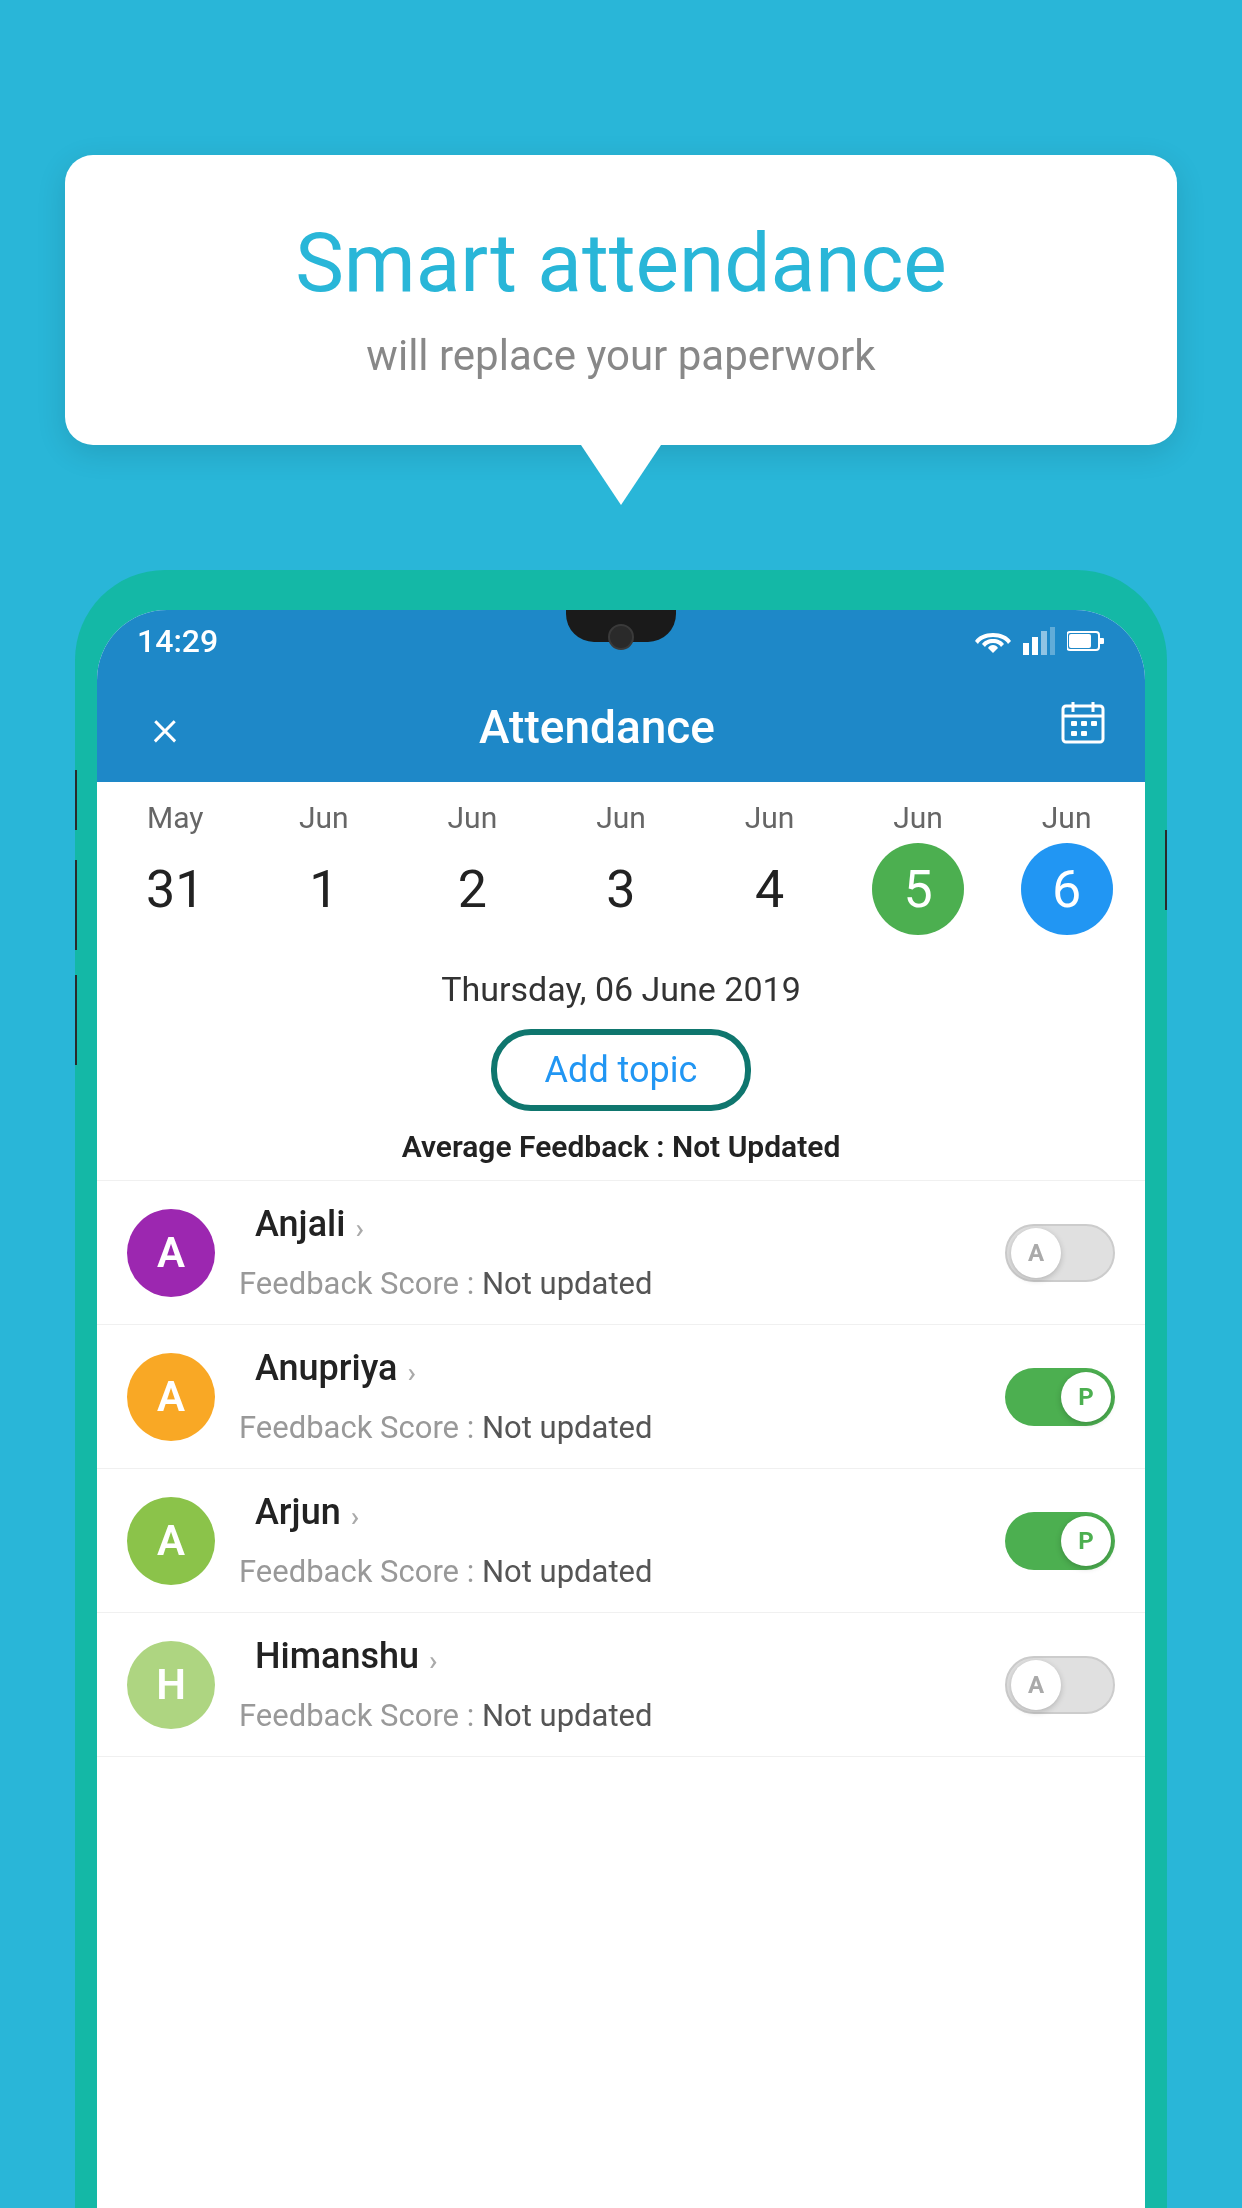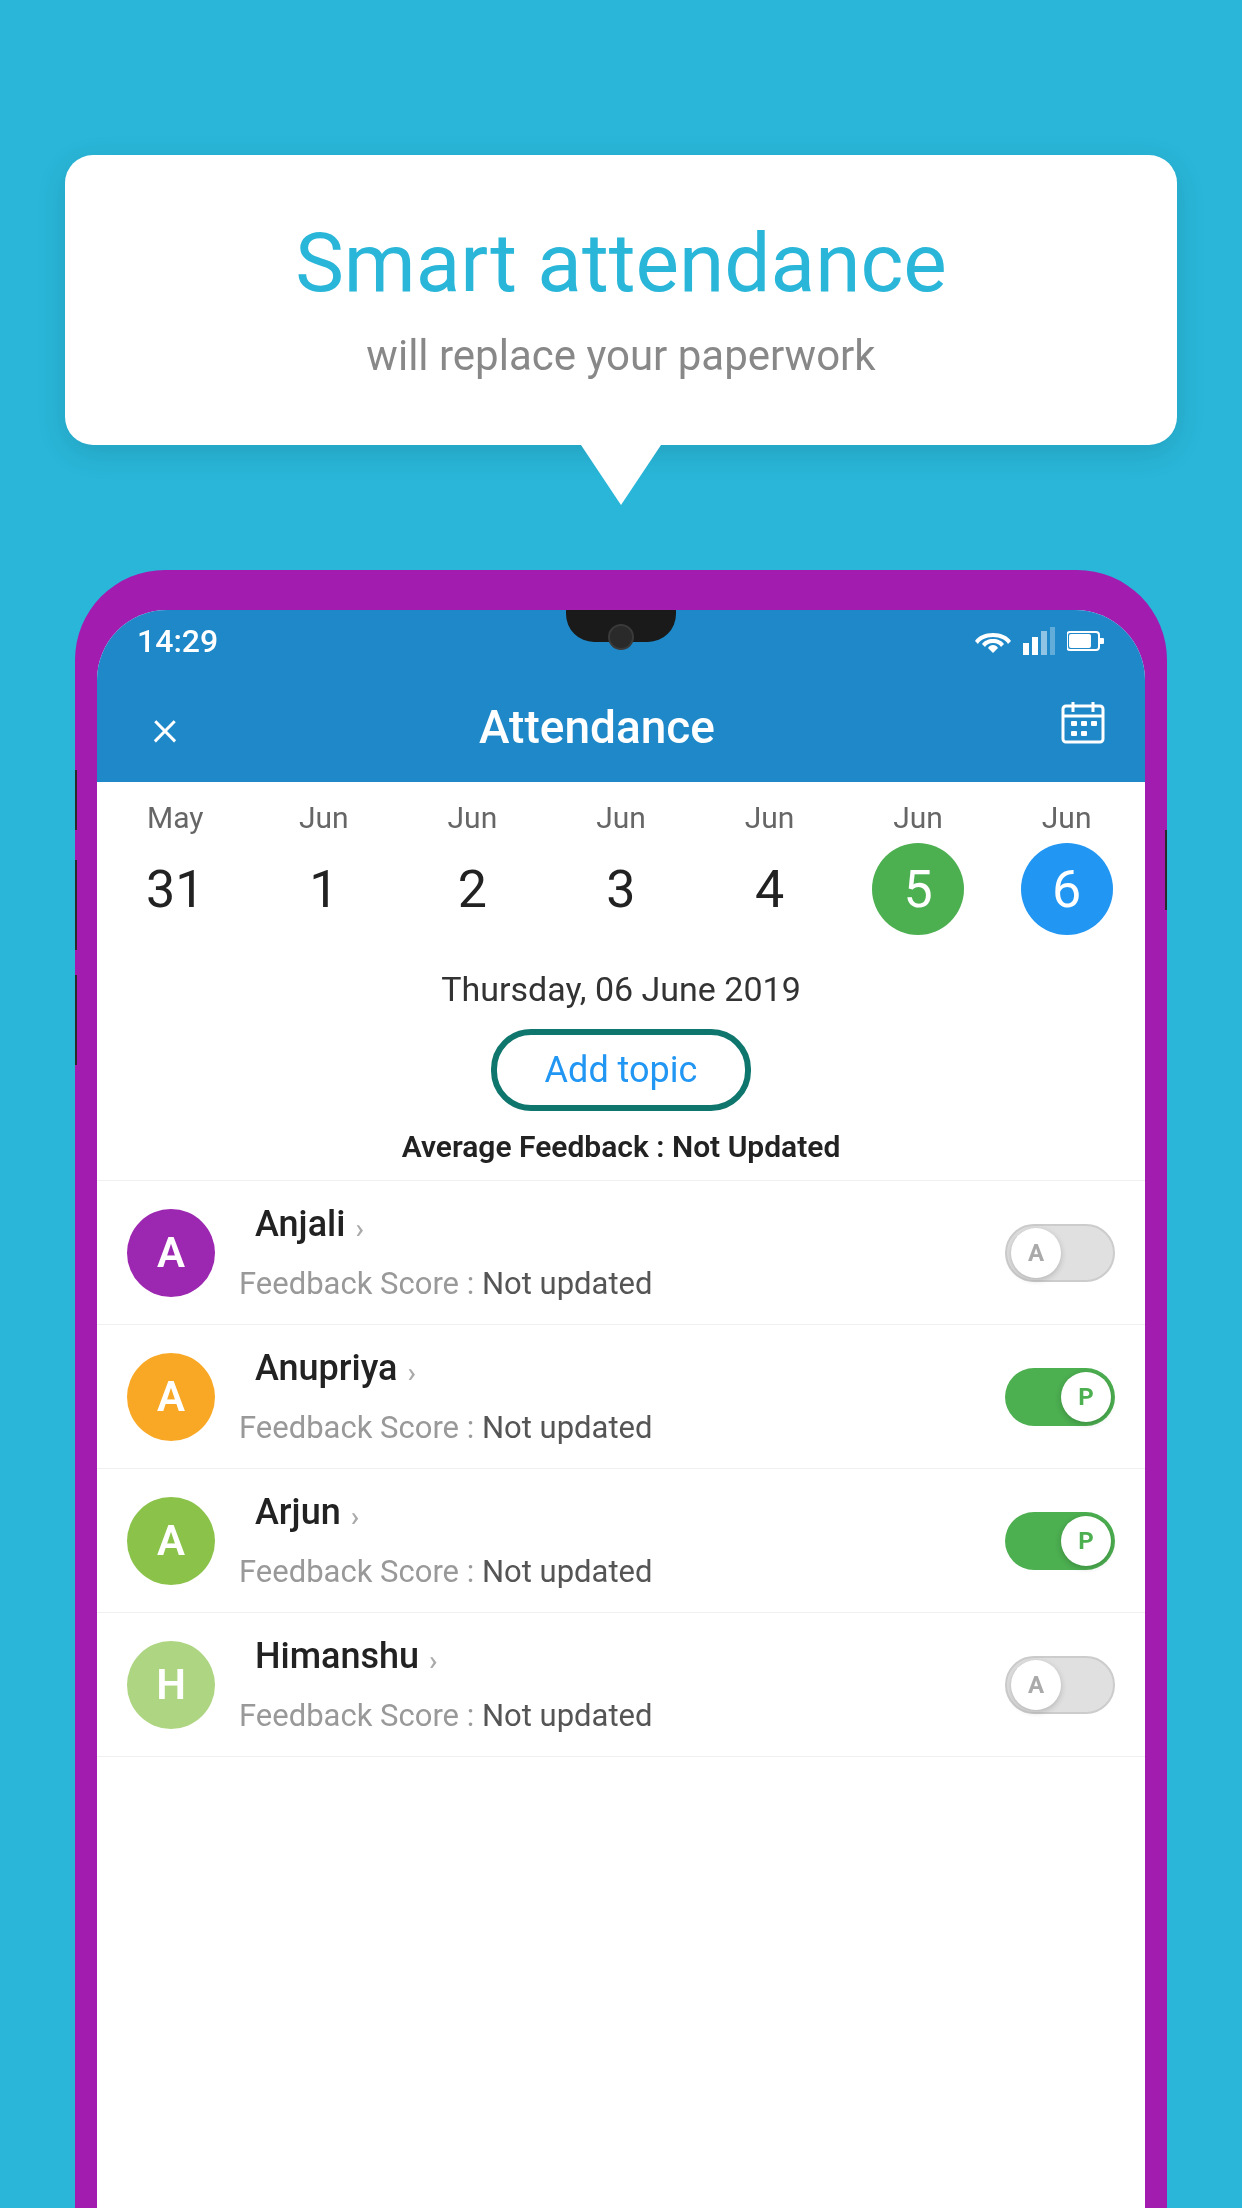--- a/index.html
+++ b/index.html
@@ -51,21 +51,21 @@
       margin: 0 auto;
     }
 
     
     .phone-frame {
       position: absolute;
       top: 570px;
       left: 75px;
       right: 75px;
       bottom: 0;
-      background: #a21caf;
+      background: #14b8a6;
       border-radius: 90px 90px 0 0;
       padding: 0;
       overflow: hidden;
     }
 
     .phone-screen {
       position: absolute;
       top: 40px;
       left: 22px;
       right: 22px;

